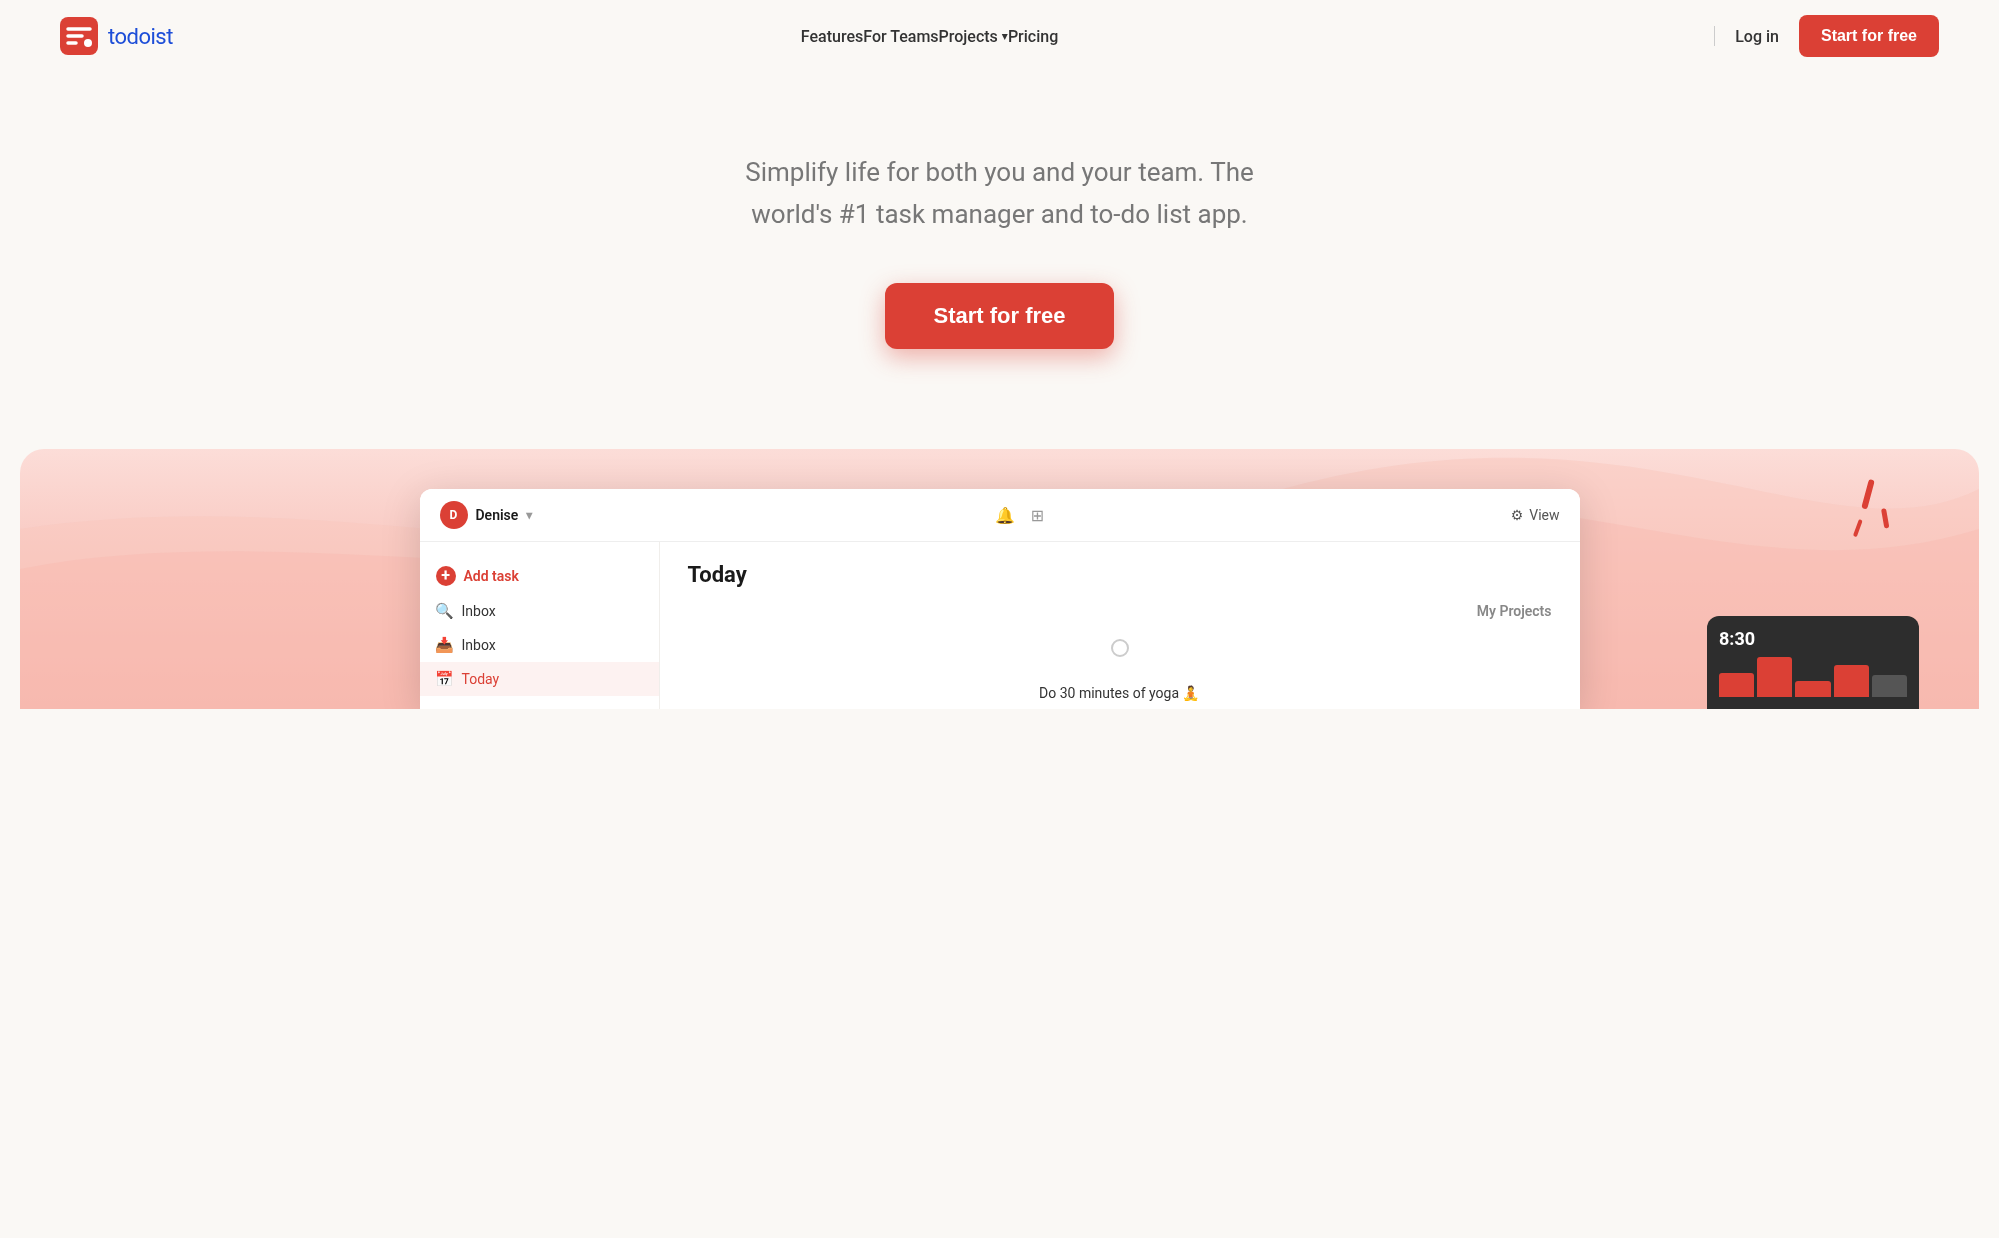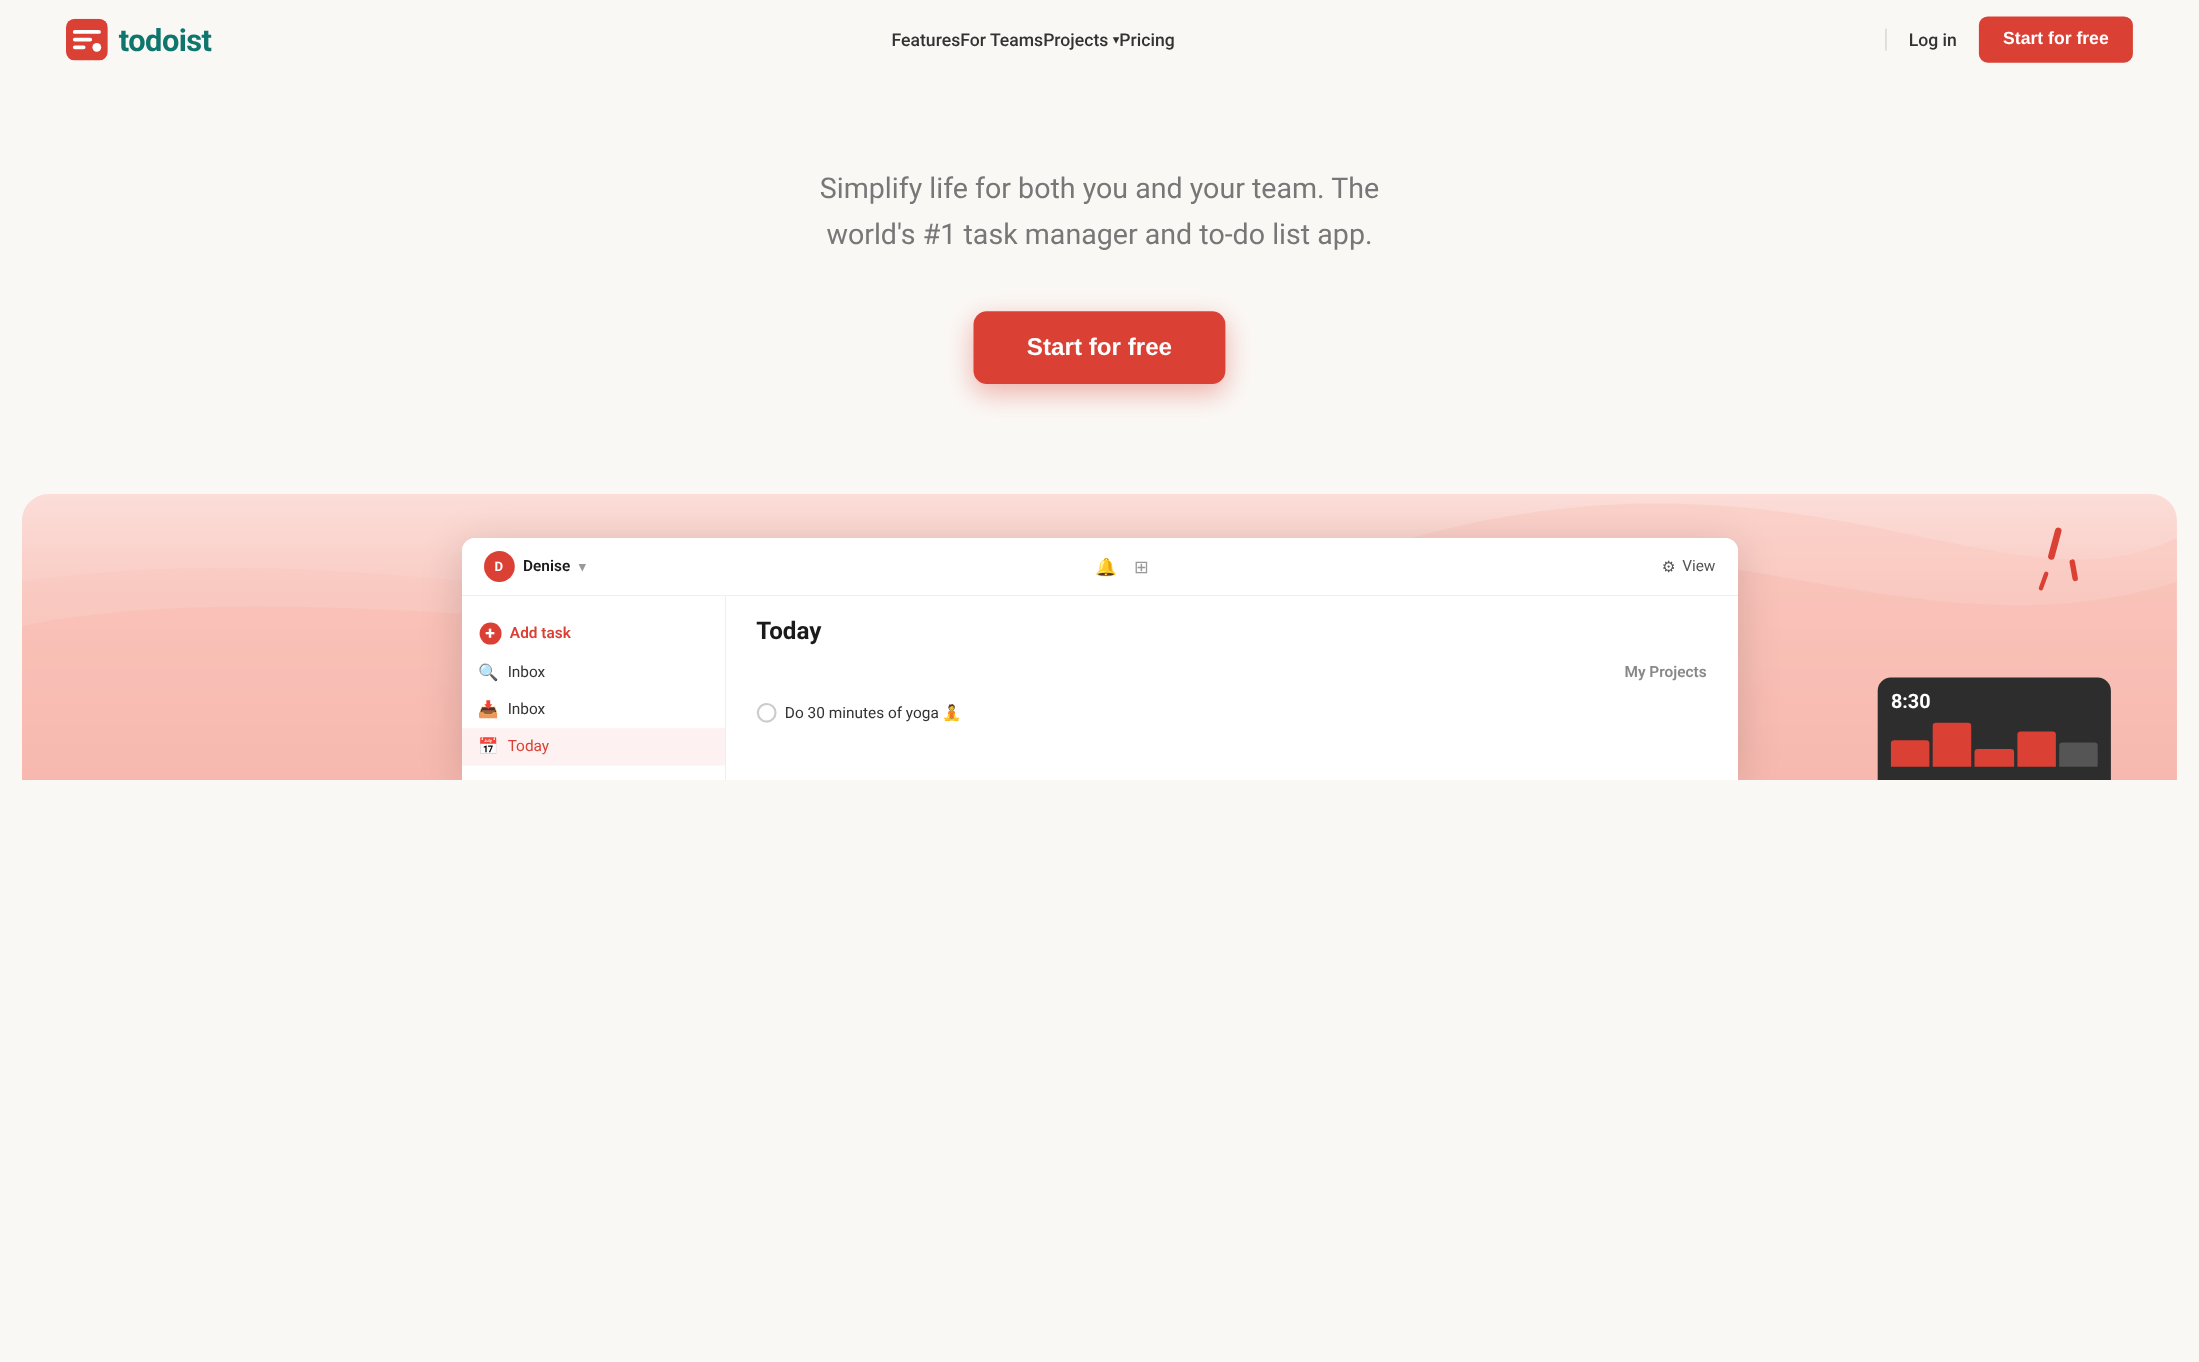--- a/index.html
+++ b/index.html
@@ -33,23 +33,23 @@
       gap: 10px;
       text-decoration: none;
     }
 
     .logo-icon {
       width: 38px;
       height: 38px;
     }
 
     .logo-text {
-      font-size: 28px;
-      font-weight: 700;
-      color: #0f766e;
+      font-size: 22px;
+      font-weight: 400;
+      color: #1d4ed8;
       letter-spacing: -0.5px;
     }
 
     .navbar-links {
       display: flex;
       align-items: center;
     }
 
     .nav-link {
       font-size: 16px;
@@ -318,24 +318,25 @@
       font-size: 14px;
       font-weight: 600;
       color: #888;
       margin-bottom: 12px;
       text-align: right;
     }
 
     .task-item {
       display: flex;
       align-items: center;
-      gap: 8px;
+      gap: 28px;
       padding: 8px 0;
       font-size: 14px;
       color: #333;
+      flex-direction: column;
     }
 
     .task-checkbox {
       width: 18px;
       height: 18px;
       border-radius: 50%;
       border: 2px solid #ccc;
       flex-shrink: 0;
     }
 

